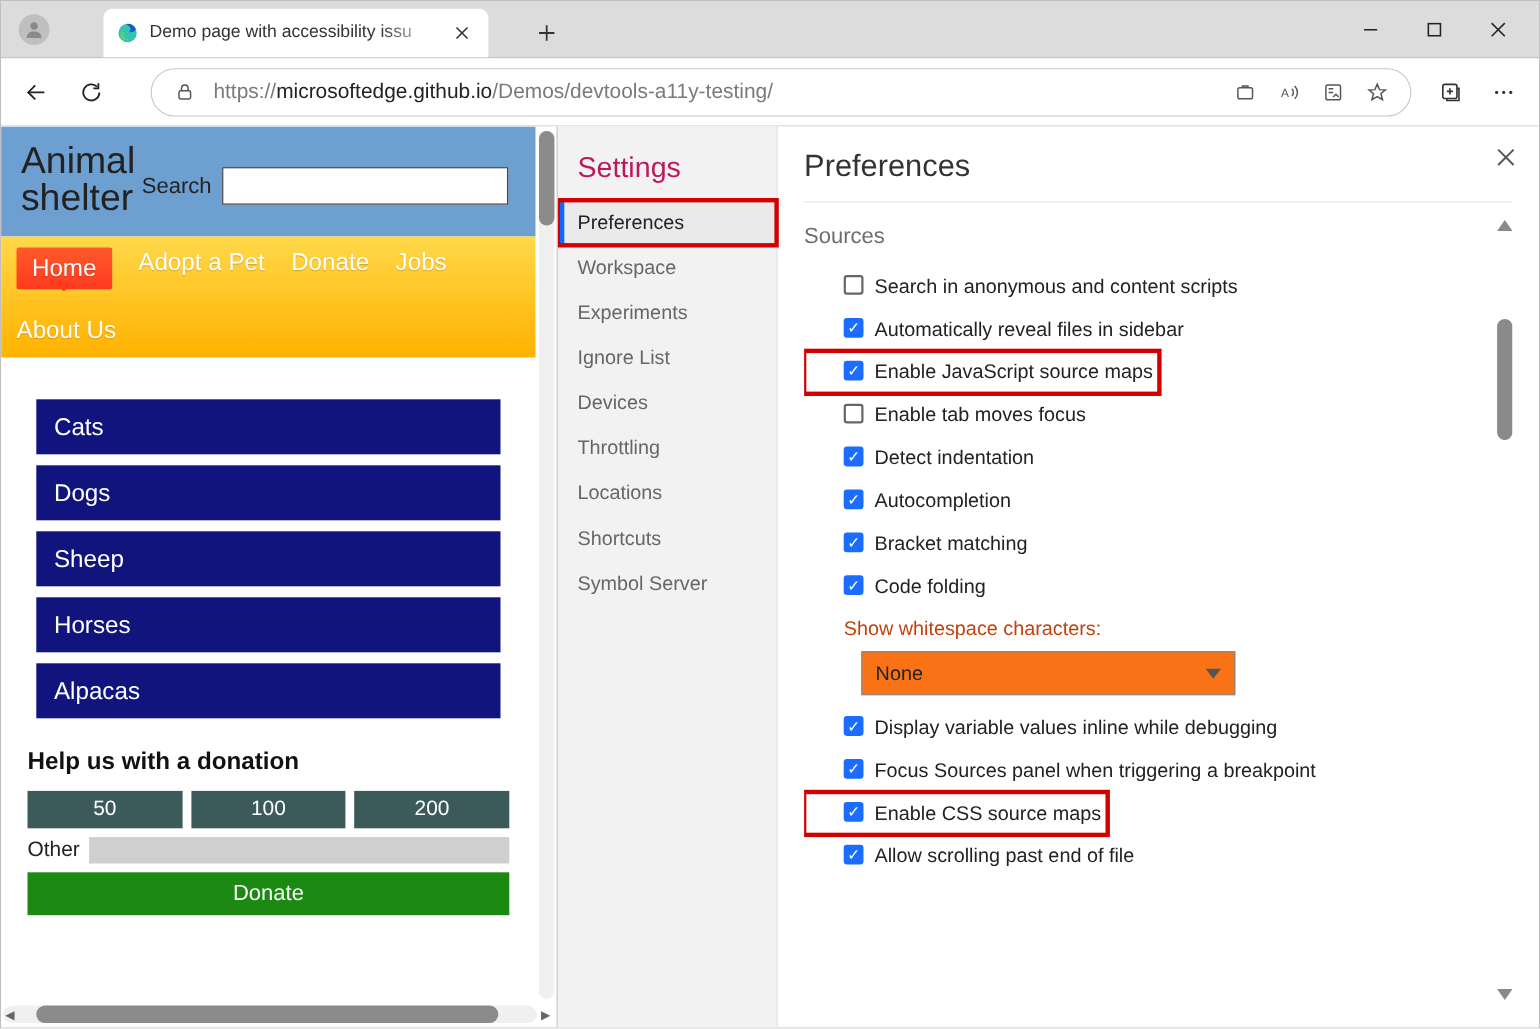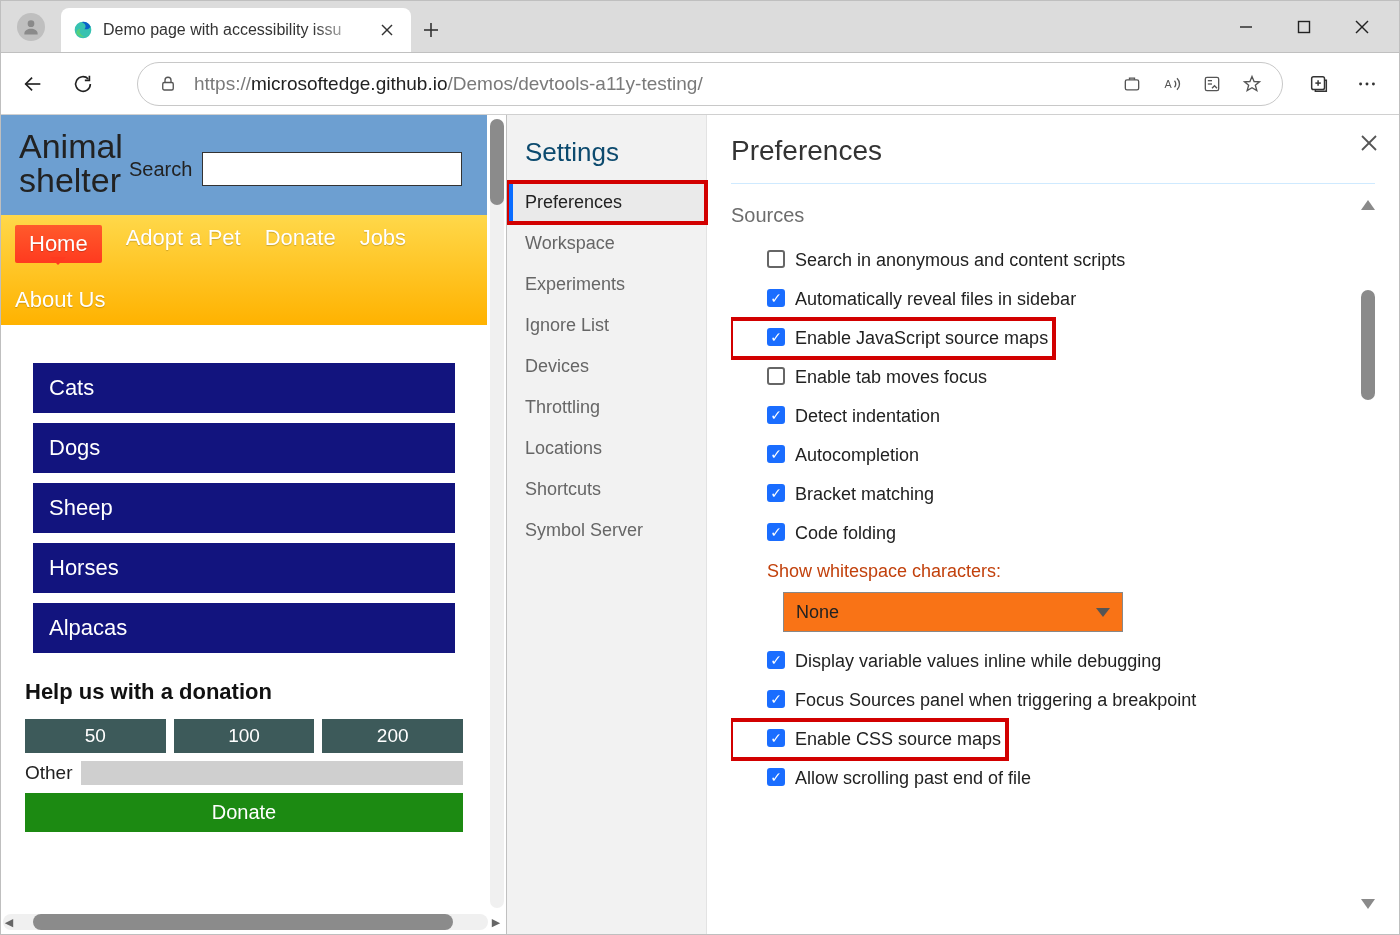--- a/index.html
+++ b/index.html
@@ -1,19 +1,19 @@
 <!DOCTYPE html>
 <html><head>
 <meta charset="utf-8">
 <style>
   * { box-sizing: border-box; margin: 0; padding: 0; }
   html, body { width: 1400px; height: 935px; font-family: "Segoe UI", Arial, sans-serif; overflow: hidden; background:#fff;}
   
   .chrome { width:100%; height:100%; background:#e8e8e8; display:flex; flex-direction:column; border:1px solid #bfbfbf;}
-  .titlebar { height:52px; background:#dcdcdc; display:flex; align-items:flex-end; border-bottom:1px solid #c0c0c0;}
+  .titlebar { height:52px; background:#dcdcdc; display:flex; align-items:flex-end; border-bottom:1px solid #c0c0c0;gap:33px;}
   .profile { width:60px; display:flex; align-items:center; justify-content:center; height:100%;}
   .profile-circle { width:28px; height:28px; border-radius:50%; background:#bfbfbf; display:flex; align-items:center; justify-content:center;}
   .profile-circle svg {width:20px;height:20px;fill:#8a8a8a;}
   .tab { height:44px; background:#fff; border-top-left-radius:8px; border-top-right-radius:8px; width:350px; display:flex; align-items:center; padding:0 12px; gap:10px; position:relative; }
   .tab-favicon { width:20px; height:20px; }
   .tab-title { flex:1; font-size:16px; color:#333; white-space:nowrap; overflow:hidden; text-overflow:clip; -webkit-mask-image:linear-gradient(90deg, #000 80%, transparent 100%); mask-image:linear-gradient(90deg, #000 80%, transparent 100%);}
   .tab-close { width:24px; height:24px; display:flex; align-items:center; justify-content:center; color:#555; }
   .newtab { width:40px; height:44px; display:flex; align-items:center; justify-content:center; color:#444;}
   .winctrls { margin-left:auto; display:flex; height:100%; align-items:center; padding-right:8px;}
   .winbtn { width:58px; height:40px; display:flex; align-items:center; justify-content:center; color:#222;}
@@ -50,21 +50,21 @@
   .donation h2 { font-size:22px; font-weight:700; margin-bottom:14px; color:#111;}
   .don-amounts { display:flex; gap:8px; margin-bottom:8px;}
   .don-amounts .amt { flex:1; background:#3d5a5a; color:#fff; text-align:center; padding:6px 0; font-size:19px;}
   .don-other { display:flex; align-items:center; gap:8px; margin-bottom:8px;}
   .don-other span{font-size:19px;color:#222;}
   .don-other .bar { flex:1; height:24px; background:#cfcfcf;}
   .don-submit { background:#1c8a12; color:#fff; text-align:center; padding:8px 0; font-size:20px;}
   
   .devtools { flex:1; display:flex; background:#fff; min-width:0;}
   .settings-sidebar { width:200px; background:#f2f2f2; padding-top:18px; border-right:1px solid #e3e3e3;}
-  .settings-sidebar h2 { font-size:26px; font-weight:400; color:#0c4a6e; padding:4px 18px 14px;}
+  .settings-sidebar h2 { font-size:26px; font-weight:400; color:#be185d; padding:4px 18px 14px;}
   .settings-sidebar .sitem { font-size:18px; color:#666; padding:10px 18px; cursor:default;}
   .settings-sidebar .sitem.active { color:#222; background:#eaeaea; border-left:6px solid #0a6cff; padding-left:12px;}
   .highlight-box { outline:4px solid #d20000; outline-offset:-2px;}
   .prefs { flex:1; padding:20px 24px 0 24px; position:relative;}
   .prefs h1 { font-size:28px; font-weight:400; color:#333; border-bottom:1px solid #cfeaff; padding-bottom:16px; margin-bottom:16px;}
   .prefs-close { position:absolute; top:12px; right:14px; width:32px; height:32px; display:flex; align-items:center; justify-content:center; color:#555;}
   .prefs-body { position:relative; height:calc(100% - 80px); overflow:hidden;}
   .prefs-scroll{ position:absolute; right:0; top:0; bottom:10px; width:14px;}
   .prefs-scroll .tri{position:absolute;left:0;width:0;height:0;}
   .prefs-scroll .tri.up{top:0;border-left:7px solid transparent;border-right:7px solid transparent;border-bottom:10px solid #8a8a8a;}

